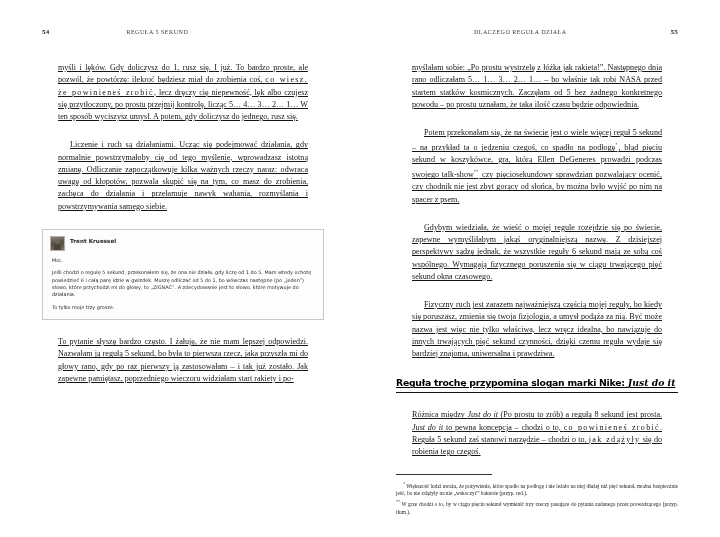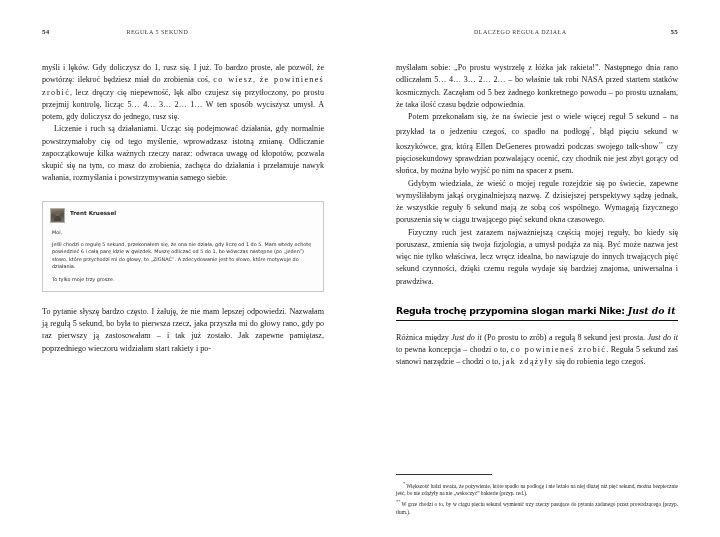--- a/index.html
+++ b/index.html
@@ -61,45 +61,47 @@
   }
   .runhead-left .runhead-title {
     margin-left: 77px;
   }
   .runhead-right .runhead-title {
     margin-right: 72px;
   }
 
   
   p.body {
-    margin: 0;
+    margin: 16px;
     font-size: 8.1px;
     line-height: 12.25px;
     text-align: justify;
     text-justify: inter-word;
     color: #161616;
     hyphens: manual;
+    text-decoration: underline;
   }
   p.body.indent { text-indent: 12px; }
   p.body + p.body { margin-top: 0; }
 
   .sp { letter-spacing: 1.3px; }
   em { font-style: italic; }
 
   
   h2.section {
     margin: 17px 0 11px 0;
     font-family: "DejaVu Sans", sans-serif;
     font-size: 9.3px;
     font-weight: bold;
     letter-spacing: -0.25px;
     color: #000000;
     border-bottom: 1.1px solid #111111;
     padding-bottom: 3px;
     line-height: 12px;
+    text-decoration: underline;
   }
   h2.section em {
     font-family: "DejaVu Serif", serif;
     font-style: italic;
     font-weight: bold;
     letter-spacing: 0;
   }
 
   
   .testimonial {
@@ -215,21 +217,21 @@
     <p class="body">To pytanie słyszę bardzo często. I żałuję, że nie mam lepszej odpowiedzi. Nazwałam ją regułą 5 sekund, bo była to pierwsza rzecz, jaka przyszła mi do głowy rano, gdy po raz pierwszy ją zastosowałam – i tak już zostało. Jak zapewne pamiętasz, poprzedniego wieczoru widziałam start rakiety i po-</p>
   </div>
 
   <div class="page page-right">
 
     <div class="runhead runhead-right">
       <span class="runhead-title">DLACZEGO REGUŁA DZIAŁA</span>
       <span class="folio">55</span>
     </div>
 
-    <p class="body">myślałam sobie: „Po prostu wystrzelę z łóżka jak rakieta!”. Następnego dnia rano odliczałam 5… 4… 3… 2… 2… – bo właśnie tak robi NASA przed startem statków kosmicznych. Zaczęłam od 5 bez żadnego konkretnego powodu – po prostu uznałam, że taka ilość czasu będzie odpowiednia.</p>
+    <p class="body">myślałam sobie: „Po prostu wystrzelę z łóżka jak rakieta!”. Następnego dnia rano odliczałam 5… 1… 3… 2… 1… – bo właśnie tak robi NASA przed startem statków kosmicznych. Zaczęłam od 5 bez żadnego konkretnego powodu – po prostu uznałam, że taka ilość czasu będzie odpowiednia.</p>
 
     <p class="body indent"><span>Potem przekonałam się, że na świecie jest o wiele więcej reguł 5 sekund – na przykład ta o jedzeniu czegoś, co spadło na podłogę</span><span class="fn-mark">*</span><span>, błąd pięciu sekund w koszykówce, gra, którą Ellen DeGeneres prowadzi podczas swojego talk-show</span><span class="fn-mark">**</span><span> czy pięciosekundowy sprawdzian pozwalający ocenić, czy chodnik nie jest zbyt gorący od słońca, by można było wyjść po nim na spacer z psem.</span></p>
 
     <p class="body indent">Gdybym wiedziała, że wieść o mojej regule rozejdzie się po świecie, zapewne wymyśliłabym jakąś oryginalniejszą nazwę. Z dzisiejszej perspektywy sądzę jednak, że wszystkie reguły 6 sekund mają ze sobą coś wspólnego. Wymagają fizycznego poruszenia się w ciągu trwającego pięć sekund okna czasowego.</p>
 
     <p class="body indent">Fizyczny ruch jest zarazem najważniejszą częścią mojej reguły, bo kiedy się poruszasz, zmienia się twoja fizjologia, a umysł podąża za nią. Być może nazwa jest więc nie tylko właściwa, lecz wręcz idealna, bo nawiązuje do innych trwających pięć sekund czynności, dzięki czemu reguła wydaje się bardziej znajoma, uniwersalna i prawdziwa.</p>
 
     <h2 class="section"><span>Reguła trochę przypomina slogan marki Nike: </span><em>Just do it</em></h2>
 
     <p class="body"><span>Różnica między </span><em>Just do it</em><span> (Po prostu to zrób) a regułą 8 sekund jest prosta. </span><em>Just do it</em><span> to pewna koncepcja – chodzi o to, </span><span class="sp">co  powinieneś zrobić</span><span>. Reguła 5 sekund zaś stanowi narzędzie – chodzi o to, </span><span class="sp">jak  zdążyły</span><span> się do robienia tego czegoś.</span></p>

